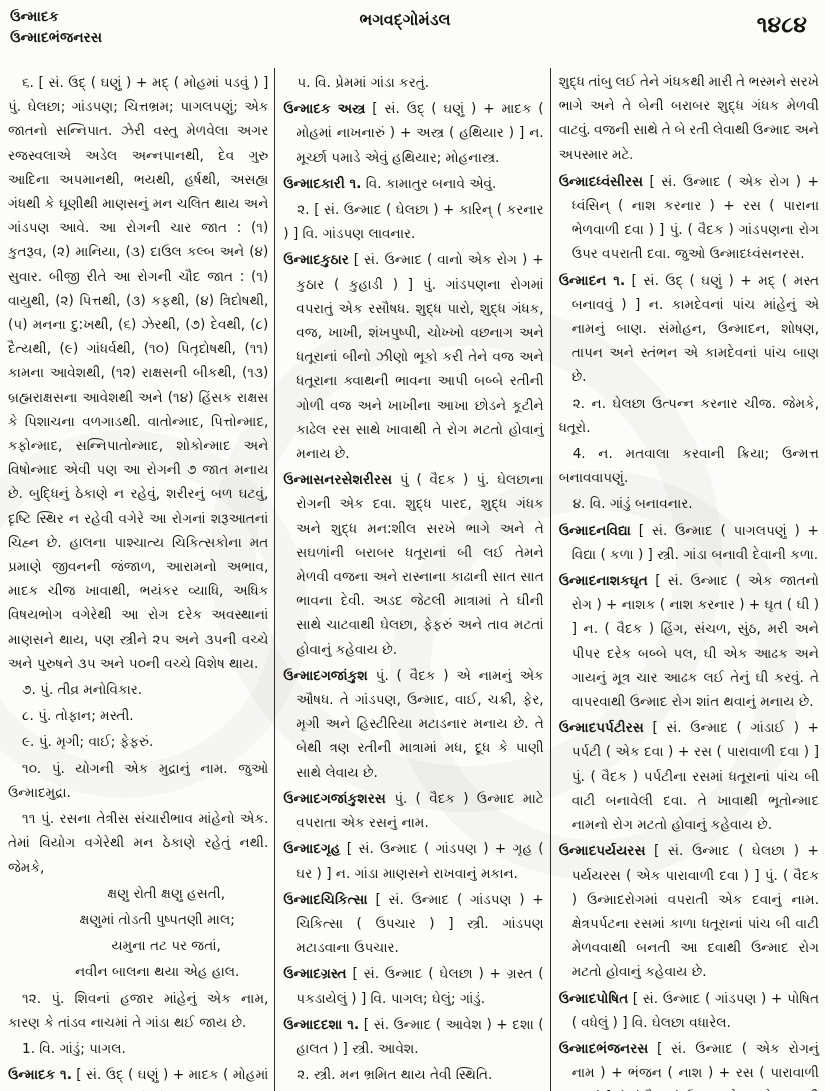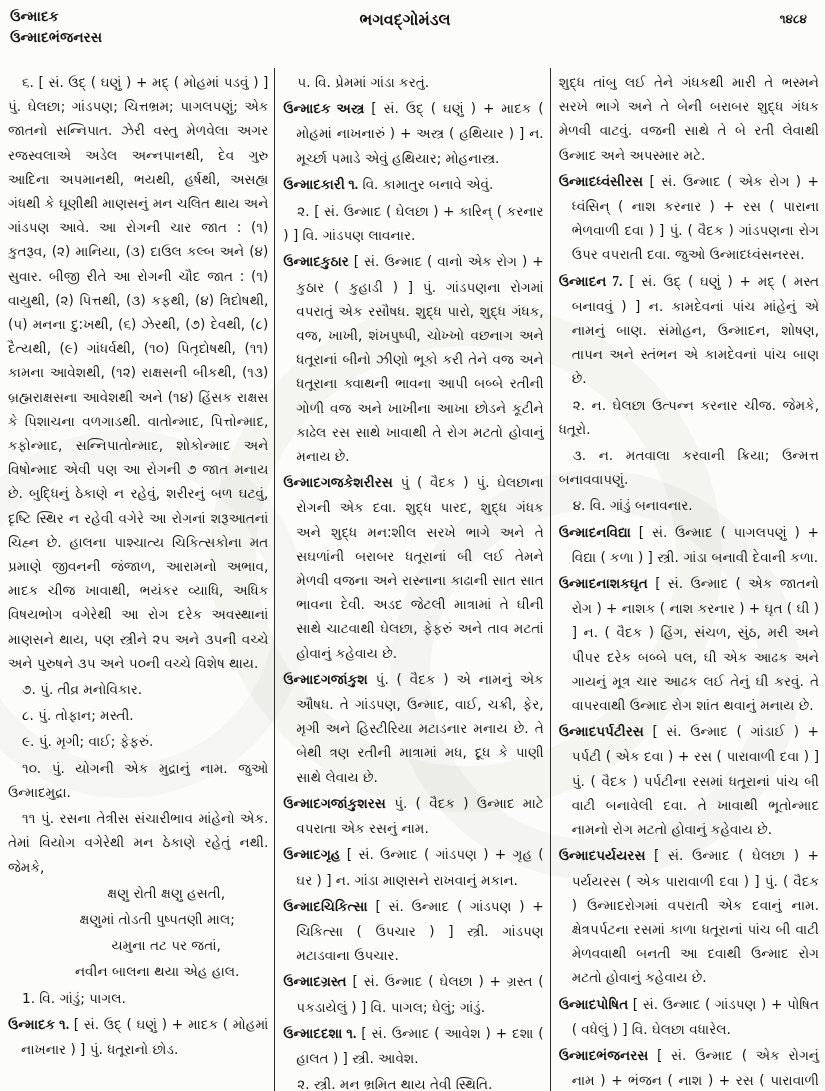--- a/index.html
+++ b/index.html
@@ -13,35 +13,35 @@
   }
   
   .wm{position:absolute;border-radius:50%;pointer-events:none;}
   .wm1{left:210px;top:300px;width:420px;height:420px;border:46px solid rgba(60,60,55,0.045);}
   .wm2{left:390px;top:470px;width:330px;height:330px;border:40px solid rgba(60,60,55,0.04);}
   .wm3{left:-60px;top:430px;width:300px;height:300px;border:34px solid rgba(60,60,55,0.035);}
 
   .header{position:absolute;left:0;top:0;width:825px;height:58px;text-decoration:underline;}
   .guide{position:absolute;left:10px;top:6px;font-weight:bold;font-size:14px;line-height:21px;}
   .title{position:absolute;left:0;right:15px;top:10px;text-align:center;font-weight:bold;font-size:16px;}
-  .pageno{position:absolute;right:18px;top:12px;font-weight:bold;font-size:12px;}
+  .pageno{position:absolute;right:18px;top:12px;font-weight:bold;font-size:22px;}
 
   .columns{position:absolute;left:0;top:58px;width:825px;height:1033px;display:flex;margin-top:10px;}
   .col{
     width:263px;height:1033px;overflow:hidden;
     padding:2px 6px 0 8px;
     font-size:13.6px;line-height:24.2px;
     text-align:justify;
   }
   .col.mid{border-left:1px solid #2e2c29;border-right:1px solid #2e2c29;}
   p{margin:0 0 2px;}
   .sense{text-indent:14px;}
   .entry{padding-left:13px;text-indent:-13px;}
-  .cont{text-indent:0;}
-  .hw{font-weight:bold;font-family:Liberation Serif, serif;}
+  .cont{text-indent:0;font-family:Liberation Serif, serif;}
+  .hw{font-weight:bold;}
   .verse{padding-left:56px;text-align:center;text-indent:0;}
   .verse.alt{padding-left:38px;}
 </style>
 </head>
 <body>
 
 <div class="wm wm1"></div>
 <div class="wm wm2"></div>
 <div class="wm wm3"></div>
 
@@ -60,48 +60,49 @@
     <p class="sense">૬. [ સં. ઉદ્ ( ઘણું ) + મદ્ ( મોહમાં પડવું ) ] પું. ઘેલછા; ગાંડપણ; ચિત્તભ્રમ; પાગલપણું; એક જાતનો સન્નિપાત. ઝેરી વસ્તુ મેળવેલા અગર રજસ્વલાએ અડેલ અન્નપાનથી, દેવ ગુરુ આદિના અપમાનથી, ભયથી, હર્ષથી, અસહ્ય ગંધથી કે ઘૂણીથી માણસનું મન ચલિત થાય અને ગાંડપણ આવે. આ રોગની ચાર જાત : (૧) કુતરૂવ, (૨) માનિયા, (૩) દાઉલ કલ્બ અને (૪) સુવાર. બીજી રીતે આ રોગની ચૌદ જાત : (૧) વાયુથી, (૨) પિત્તથી, (૩) કફથી, (૪) ત્રિદોષથી, (૫) મનના દુ:ખથી, (૬) ઝેરથી, (૭) દેવથી, (૮) દૈત્યથી, (૯) ગાંધર્વથી, (૧૦) પિતૃદોષથી, (૧૧) કામના આવેશથી, (૧૨) રાક્ષસની બીકથી, (૧૩) બ્રહ્મરાક્ષસના આવેશથી અને (૧૪) હિંસક રાક્ષસ કે પિશાચના વળગાડથી. વાતોન્માદ, પિત્તોન્માદ, કફોન્માદ, સન્નિપાતોન્માદ, શોકોન્માદ અને વિષોન્માદ એવી પણ આ રોગની ૭ જાત મનાય છે. બુદ્ધિનું ઠેકાણે ન રહેવું, શરીરનું બળ ઘટવું, દૃષ્ટિ સ્થિર ન રહેવી વગેરે આ રોગનાં શરૂઆતનાં ચિહ્ન છે. હાલના પાશ્ચાત્ય ચિકિત્સકોના મત પ્રમાણે જીવનની જંજાળ, આરામનો અભાવ, માદક ચીજ ખાવાથી, ભયંકર વ્યાધિ, અધિક વિષયભોગ વગેરેથી આ રોગ દરેક અવસ્થાનાં માણસને થાય, પણ સ્ત્રીને ૨૫ અને ૩૫ની વચ્ચે અને પુરુષને ૩૫ અને ૫૦ની વચ્ચે વિશેષ થાય.</p>
     <p class="sense">૭. પું. તીવ્ર મનોવિકાર.</p>
     <p class="sense">૮. પું. તોફાન; મસ્તી.</p>
     <p class="sense">૯. પું. મૃગી; વાઈ; ફેફરું.</p>
     <p class="sense">૧૦. પું. યોગની એક મુદ્રાનું નામ. જુઓ ઉન્માદમુદ્રા.</p>
     <p class="sense">૧૧ પું. રસના તેત્રીસ સંચારીભાવ માંહેનો એક. તેમાં વિયોગ વગેરેથી મન ઠેકાણે રહેતું નથી. જેમકે,</p>
     <p class="verse">ક્ષણુ રોતી ક્ષણુ હસતી,</p>
     <p class="verse alt">ક્ષણુમાં તોડતી પુષ્પતણી માલ;</p>
     <p class="verse">યમુના તટ પર જતાં,</p>
     <p class="verse alt">નવીન બાલના થયા એહ હાલ.</p>
+    <p class="sense">૧૨. પું. શિવનાં હજાર માંહેનું એક નામ, કારણ કે તાંડવ નાચમાં તે ગાંડા થઈ જાય છે.</p>
     <p class="sense">1. વિ. ગાંડું; પાગલ.</p>
     <p class="entry"><b class="hw">ઉન્માદક ૧.</b> <span>[ સં. ઉદ્ ( ઘણું ) + માદક ( મોહમાં નાખનાર ) ] પું. ધતૂરાનો છોડ.</span></p>
 
   </div>
 
   <div class="col mid">
     <p class="sense">૫. વિ. પ્રેમમાં ગાંડા કરતું.</p>
     <p class="entry"><b class="hw">ઉન્માદક અસ્ત્ર</b> <span>[ સં. ઉદ્ ( ઘણું ) + માદક ( મોહમાં નાખનારું ) + અસ્ત્ર ( હથિયાર ) ] ન. મૂર્ચ્છા પમાડે એવું હથિયાર; મોહનાસ્ત્ર.</span></p>
     <p class="entry"><b class="hw">ઉન્માદકારી ૧.</b> <span>વિ. કામાતુર બનાવે એવું.</span></p>
     <p class="sense">૨. [ સં. ઉન્માદ ( ઘેલછા ) + કારિન્ ( કરનાર ) ] વિ. ગાંડપણ લાવનાર.</p>
     <p class="entry"><b class="hw">ઉન્માદકુઠાર</b> <span>[ સં. ઉન્માદ ( વાનો એક રોગ ) + કુઠાર ( કુહાડી ) ] પું. ગાંડપણના રોગમાં વપરાતું એક રસૌષધ. શુદ્ધ પારો, શુદ્ધ ગંધક, વજ, ખાખી, શંખપુષ્પી, ચોખ્ખો વછનાગ અને ધતૂરાનાં બીનો ઝીણો ભૂકો કરી તેને વજ અને ધતૂરાના ક્વાથની ભાવના આપી બબ્બે રતીની ગોળી વજ અને ખાખીના આખા છોડને કૂટીને કાઢેલ રસ સાથે ખાવાથી તે રોગ મટતો હોવાનું મનાય છે.</span></p>
-    <p class="entry"><b class="hw">ઉન્માદગજકેશરીરસ</b> <span>પું ( વૈદક ) પું. ઘેલછાના રોગની એક દવા. શુદ્ધ પારદ, શુદ્ધ ગંધક અને શુદ્ધ મન:શીલ સરખે ભાગે અને તે સઘળાંની બરાબર ધતૂરાનાં બી લઈ તેમને મેળવી વજના અને રાસ્નાના કાઢાની સાત સાત ભાવના દેવી. અડદ જેટલી માત્રામાં તે ઘીની સાથે ચાટવાથી ઘેલછા, ફેફરું અને તાવ મટતાં હોવાનું કહેવાય છે.</span></p>
+    <p class="entry"><b class="hw">ઉન્માસનરસેશરીરસ</b> <span>પું ( વૈદક ) પું. ઘેલછાના રોગની એક દવા. શુદ્ધ પારદ, શુદ્ધ ગંધક અને શુદ્ધ મન:શીલ સરખે ભાગે અને તે સઘળાંની બરાબર ધતૂરાનાં બી લઈ તેમને મેળવી વજના અને રાસ્નાના કાઢાની સાત સાત ભાવના દેવી. અડદ જેટલી માત્રામાં તે ઘીની સાથે ચાટવાથી ઘેલછા, ફેફરું અને તાવ મટતાં હોવાનું કહેવાય છે.</span></p>
     <p class="entry"><b class="hw">ઉન્માદગજાંકુશ</b> <span>પું. ( વૈદક ) એ નામનું એક ઔષધ. તે ગાંડપણ, ઉન્માદ, વાઈ, ચક્રી, ફેર, મૃગી અને હિસ્ટીરિયા મટાડનાર મનાય છે. તે બેથી ત્રણ રતીની માત્રામાં મધ, દૂધ કે પાણી સાથે લેવાય છે.</span></p>
     <p class="entry"><b class="hw">ઉન્માદગજાંકુશરસ</b> <span>પું. ( વૈદક ) ઉન્માદ માટે વપરાતા એક રસનું નામ.</span></p>
     <p class="entry"><b class="hw">ઉન્માદગૃહ</b> <span>[ સં. ઉન્માદ ( ગાંડપણ ) + ગૃહ ( ઘર ) ] ન. ગાંડા માણસને રાખવાનું મકાન.</span></p>
     <p class="entry"><b class="hw">ઉન્માદચિકિત્સા</b> <span>[ સં. ઉન્માદ ( ગાંડપણ ) + ચિકિત્સા ( ઉપચાર ) ] સ્ત્રી. ગાંડપણ મટાડવાના ઉપચાર.</span></p>
     <p class="entry"><b class="hw">ઉન્માદગ્રસ્ત</b> <span>[ સં. ઉન્માદ ( ઘેલછા ) + ગ્રસ્ત ( પકડાયેલું ) ] વિ. પાગલ; ઘેલું; ગાંડું.</span></p>
     <p class="entry"><b class="hw">ઉન્માદદશા ૧.</b> <span>[ સં. ઉન્માદ ( આવેશ ) + દશા ( હાલત ) ] સ્ત્રી. આવેશ.</span></p>
     <p class="sense">૨. સ્ત્રી. મન ભ્રમિત થાય તેવી સ્થિતિ.</p>
 
   </div>
 
   <div class="col">
     <p class="cont">શુદ્ધ તાંબુ લઈ તેને ગંધકથી મારી તે ભસ્મને સરખે ભાગે અને તે બેની બરાબર શુદ્ધ ગંધક મેળવી વાટવું. વજની સાથે તે બે રતી લેવાથી ઉન્માદ અને અપસ્માર મટે.</p>
     <p class="entry"><b class="hw">ઉન્માદધ્વંસીરસ</b> <span>[ સં. ઉન્માદ ( એક રોગ ) + ધ્વંસિન્ ( નાશ કરનાર ) + રસ ( પારાના ભેળવાળી દવા ) ] પું. ( વૈદક ) ગાંડપણના રોગ ઉપર વપરાતી દવા. જુઓ ઉન્માદધ્વંસનરસ.</span></p>
-    <p class="entry"><b class="hw">ઉન્માદન 7.</b> <span>[ સં. ઉદ્ ( ઘણું ) + મદ્ ( મસ્ત બનાવવું ) ] ન. કામદેવનાં પાંચ માંહેનું એ નામનું બાણ. સંમોહન, ઉન્માદન, શોષણ, તાપન અને સ્તંભન એ કામદેવનાં પાંચ બાણ છે.</span></p>
+    <p class="entry"><b class="hw">ઉન્માદન ૧.</b> <span>[ સં. ઉદ્ ( ઘણું ) + મદ્ ( મસ્ત બનાવવું ) ] ન. કામદેવનાં પાંચ માંહેનું એ નામનું બાણ. સંમોહન, ઉન્માદન, શોષણ, તાપન અને સ્તંભન એ કામદેવનાં પાંચ બાણ છે.</span></p>
     <p class="sense">૨. ન. ઘેલછા ઉત્પન્ન કરનાર ચીજ. જેમકે, ધતૂરો.</p>
-    <p class="sense">૩. ન. મતવાલા કરવાની ક્રિયા; ઉન્મત્ત બનાવવાપણું.</p>
+    <p class="sense">4. ન. મતવાલા કરવાની ક્રિયા; ઉન્મત્ત બનાવવાપણું.</p>
     <p class="sense">૪. વિ. ગાંડું બનાવનાર.</p>
     <p class="entry"><b class="hw">ઉન્માદનવિદ્યા</b> <span>[ સં. ઉન્માદ ( પાગલપણું ) + વિદ્યા ( કળા ) ] સ્ત્રી. ગાંડા બનાવી દેવાની કળા.</span></p>
     <p class="entry"><b class="hw">ઉન્માદનાશકઘૃત</b> <span>[ સં. ઉન્માદ ( એક જાતનો રોગ ) + નાશક ( નાશ કરનાર ) + ઘૃત ( ઘી ) ] ન. ( વૈદક ) હિંગ, સંચળ, સુંઠ, મરી અને પીપર દરેક બબ્બે પલ, ઘી એક આઢક અને ગાયનું મૂત્ર ચાર આઢક લઈ તેનું ઘી કરવું. તે વાપરવાથી ઉન્માદ રોગ શાંત થવાનું મનાય છે.</span></p>
     <p class="entry"><b class="hw">ઉન્માદપર્પટીરસ</b> <span>[ સં. ઉન્માદ ( ગાંડાઈ ) + પર્પટી ( એક દવા ) + રસ ( પારાવાળી દવા ) ] પું. ( વૈદક ) પર્પટીના રસમાં ધતૂરાનાં પાંચ બી વાટી બનાવેલી દવા. તે ખાવાથી ભૂતોન્માદ નામનો રોગ મટતો હોવાનું કહેવાય છે.</span></p>
     <p class="entry"><b class="hw">ઉન્માદપર્યયરસ</b> <span>[ સં. ઉન્માદ ( ઘેલછા ) + પર્યયરસ ( એક પારાવાળી દવા ) ] પું. ( વૈદક ) ઉન્માદરોગમાં વપરાતી એક દવાનું નામ. ક્ષેત્રપર્પટના રસમાં કાળા ધતૂરાનાં પાંચ બી વાટી મેળવવાથી બનતી આ દવાથી ઉન્માદ રોગ મટતો હોવાનું કહેવાય છે.</span></p>
     <p class="entry"><b class="hw">ઉન્માદપોષિત</b> <span>[ સં. ઉન્માદ ( ગાંડપણ ) + પોષિત ( વધેલું ) ] વિ. ઘેલછા વધારેલ.</span></p>
     <p class="entry"><b class="hw">ઉન્માદભંજનરસ</b> <span>[ સં. ઉન્માદ ( એક રોગનું નામ ) + ભંજન ( નાશ ) + રસ ( પારાવાળી દવા ) ] પું. ( વૈદક ) ઉન્માદ રોગ માટે વપરાતી એક દવાનું નામ. તેની બનાવટ: ત્રિકટુ, ત્રિફલા, ગજપીપર, વાવડિંગ, દેવદાર, કરિયાતું, કડુ, ભોરિંગડીનાં મૂળ, જેઠીમધ, ઇંદ્રજવ, ચિત્રક, બલા, પીપરીમૂળ, વાળો, સરગવાની છાલ,</span></p>
   </div>
 
 </div>

